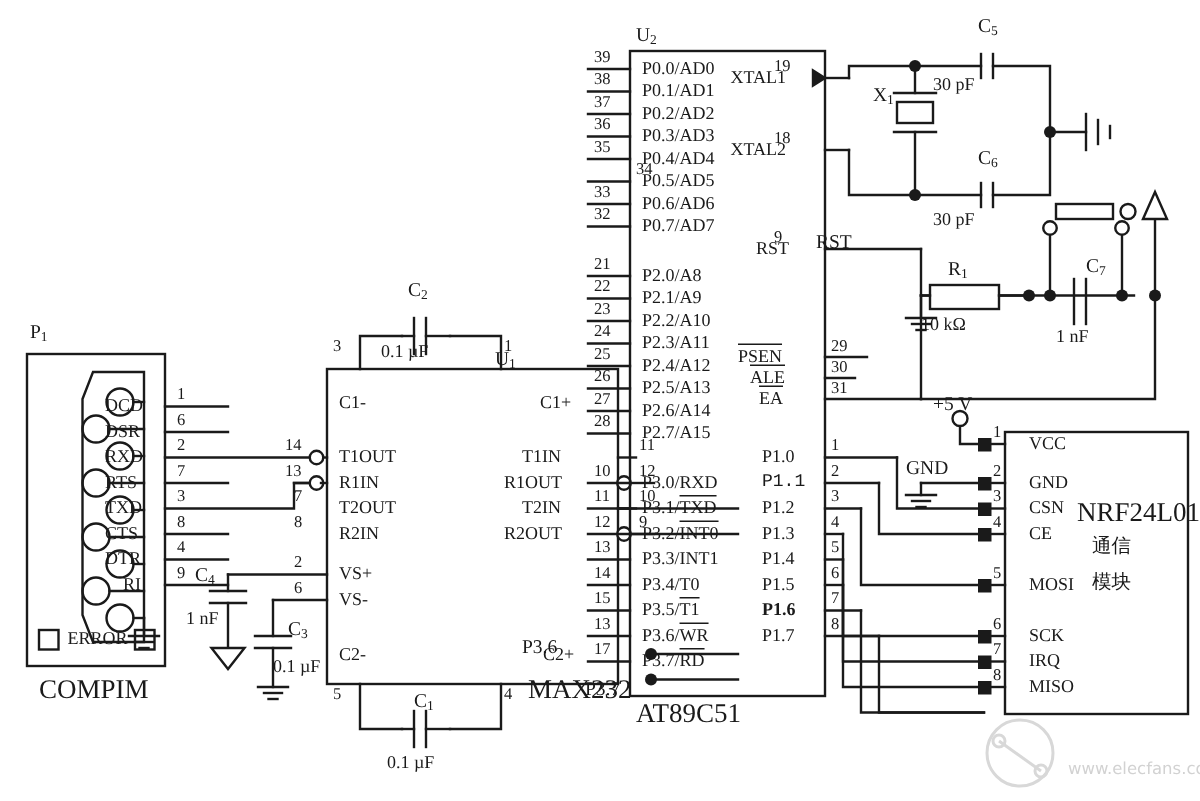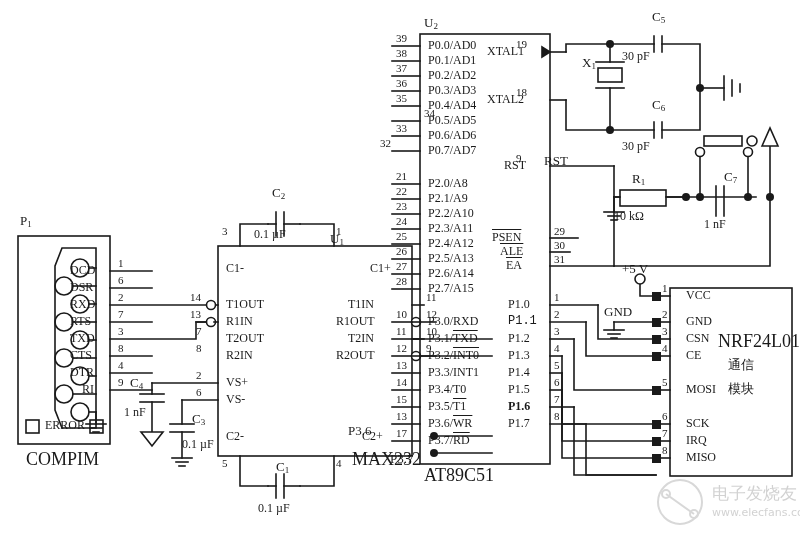--- a/index.html
+++ b/index.html
@@ -315,21 +315,21 @@
 
   <div class="lbl pinnum" style="left:222px;top:226px;">3</div>
   <div class="lbl pinnum" style="left:190px;top:292px;">14</div>
   <div class="lbl pinnum" style="left:190px;top:309px;">13</div>
   <div class="lbl pinnum" style="left:196px;top:326px;">7</div>
   <div class="lbl pinnum" style="left:196px;top:343px;">8</div>
   <div class="lbl pinnum" style="left:196px;top:370px;">2</div>
   <div class="lbl pinnum" style="left:196px;top:387px;">6</div>
   <div class="lbl pinnum" style="left:222px;top:458px;">5</div>
 
-  <div class="lbl pin" style="left:370px;top:262px;">C1+</div>
+  <div class="lbl pin" style="left:360px;top:262px;">C1+</div>
   <div class="lbl pin" style="left:348px;top:298px;">T1IN</div>
   <div class="lbl pin" style="left:336px;top:315px;">R1OUT</div>
   <div class="lbl pin" style="left:348px;top:332px;">T2IN</div>
   <div class="lbl pin" style="left:336px;top:349px;">R2OUT</div>
   <div class="lbl pin" style="left:362px;top:430px;">C2+</div>
 
   <div class="lbl pinnum" style="left:336px;top:226px;">1</div>
   <div class="lbl pinnum" style="left:426px;top:292px;">11</div>
   <div class="lbl pinnum" style="left:426px;top:309px;">12</div>
   <div class="lbl pinnum" style="left:426px;top:326px;">10</div>
@@ -363,21 +363,21 @@
   <div class="lbl pin" style="left:428px;top:129px;">P0.6/AD6</div>
   <div class="lbl pin" style="left:428px;top:144px;">P0.7/AD7</div>
 
   <div class="lbl pinnum" style="left:396px;top:33px;">39</div>
   <div class="lbl pinnum" style="left:396px;top:48px;">38</div>
   <div class="lbl pinnum" style="left:396px;top:63px;">37</div>
   <div class="lbl pinnum" style="left:396px;top:78px;">36</div>
   <div class="lbl pinnum" style="left:396px;top:93px;">35</div>
   <div class="lbl pinnum" style="left:396px;top:108px;margin-left:28px;">34</div>
   <div class="lbl pinnum" style="left:396px;top:123px;">33</div>
-  <div class="lbl pinnum" style="left:380px;top:138px;">32</div>
+  <div class="lbl pinnum" style="left:396px;top:138px;">32</div>
 
   <div class="lbl pin" style="left:428px;top:177px;">P2.0/A8</div>
   <div class="lbl pin" style="left:428px;top:192px;">P2.1/A9</div>
   <div class="lbl pin" style="left:428px;top:207px;">P2.2/A10</div>
   <div class="lbl pin" style="left:428px;top:222px;">P2.3/A11</div>
   <div class="lbl pin" style="left:428px;top:237px;">P2.4/A12</div>
   <div class="lbl pin" style="left:428px;top:252px;">P2.5/A13</div>
   <div class="lbl pin" style="left:428px;top:267px;">P2.6/A14</div>
   <div class="lbl pin" style="left:428px;top:282px;">P2.7/A15</div>
 
@@ -476,16 +476,15 @@
   <div class="lbl chip" style="left:718px;top:332px;">NRF24L01</div>
   <div class="lbl cn" style="left:728px;top:358px;">通信</div>
   <div class="lbl cn" style="left:728px;top:382px;">模块</div>
 
   <svg style="position:absolute;left:652px;top:474px;width:56px;height:56px;">
     <circle cx="28" cy="28" r="22" fill="none" stroke="#d8d8d8" stroke-width="2"></circle>
     <line x1="14" y1="20" x2="42" y2="40" stroke="#d8d8d8" stroke-width="2"></line>
     <circle cx="14" cy="20" r="4" fill="none" stroke="#d8d8d8" stroke-width="2"></circle>
     <circle cx="42" cy="40" r="4" fill="none" stroke="#d8d8d8" stroke-width="2"></circle>
   </svg>
-  <div class="wm" style="left:712px;top:482px;font-size:17px;">电子发烧友</div>
   <div class="wm" style="left:712px;top:506px;font-size:11px;">www.elecfans.com</div>
 
 </div>
 
 </body></html>

